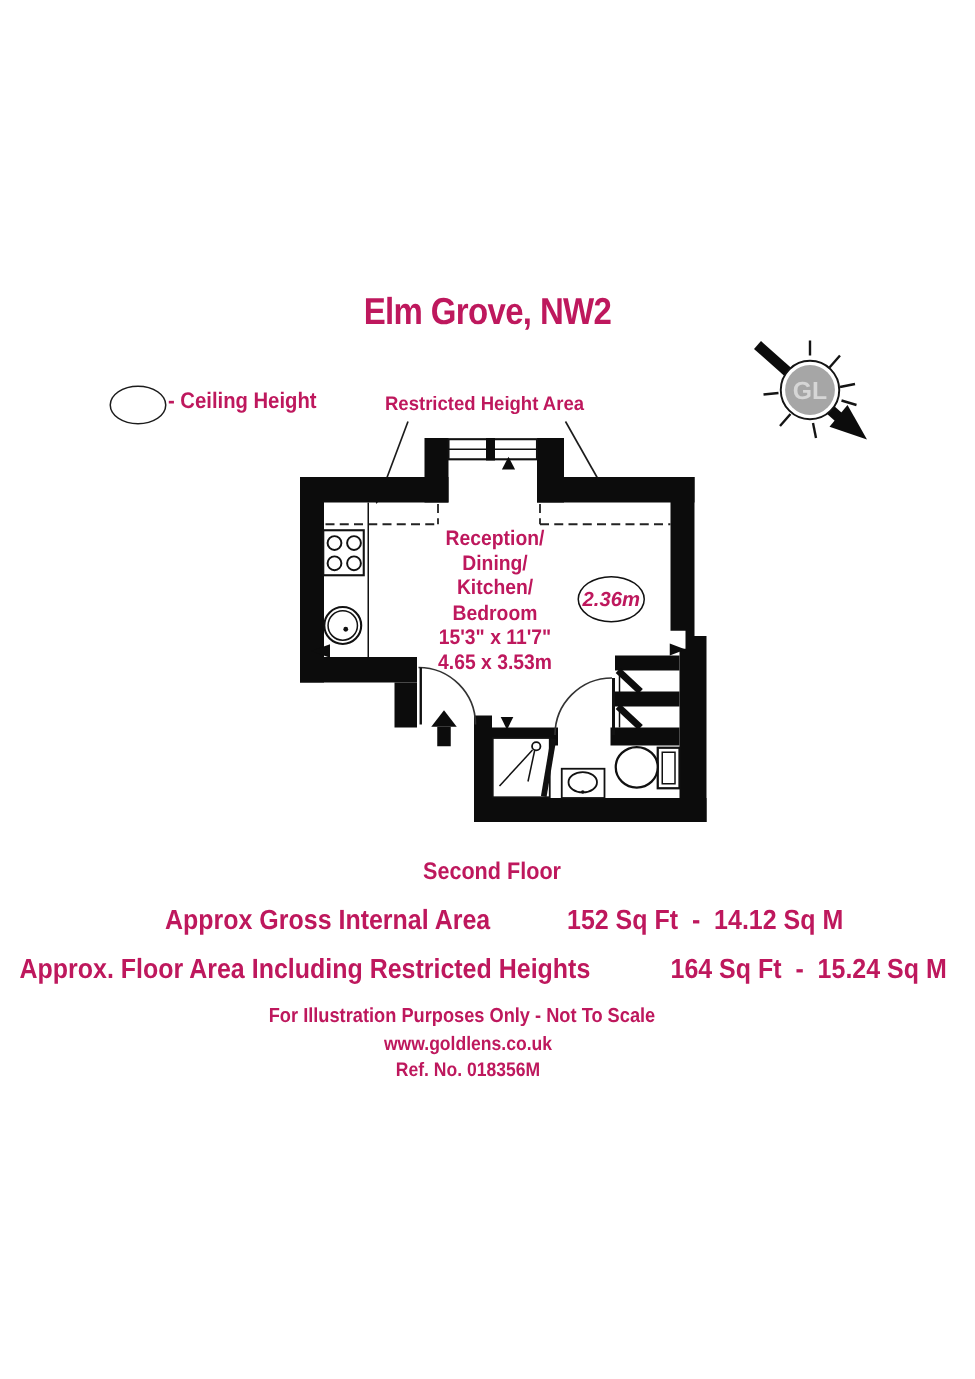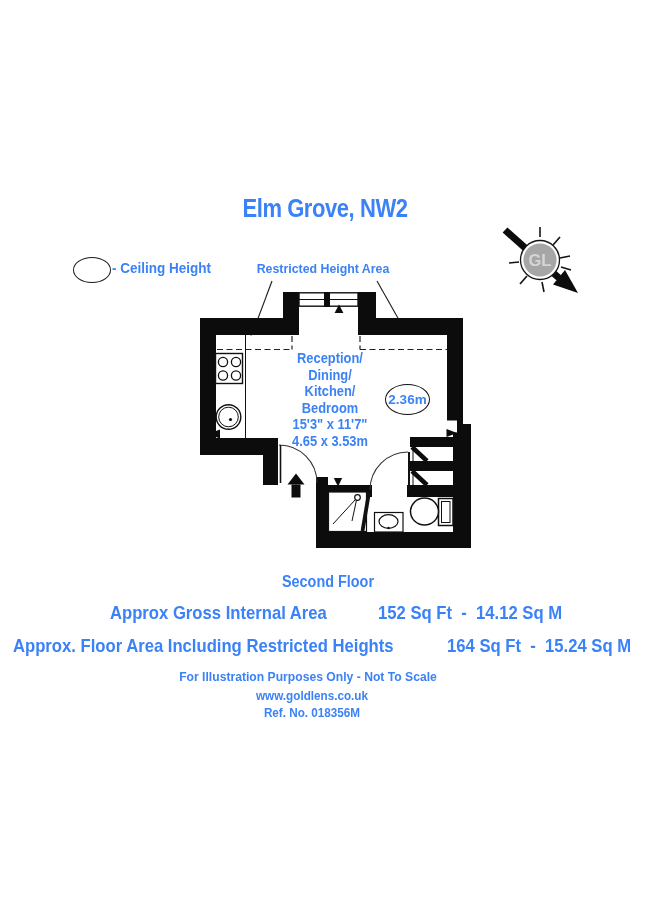--- a/index.html
+++ b/index.html
@@ -1,27 +1,27 @@
 <!DOCTYPE html>
 <html><head>
 <meta charset="utf-8">
 <style>
   html,body{margin:0;padding:0;background:#ffffff;}
   .page{position:relative;width:648px;height:919px;background:#ffffff;overflow:hidden;
-        font-family:"Liberation Sans",sans-serif;color:#3b82f6;}
+        font-family:"Liberation Sans",sans-serif;color:#be185d;}
   .abs{position:absolute;}
   .ctr{left:0;width:650px;text-align:center;}
   .cond{transform:scaleX(0.9);transform-origin:50% 50%;}
   .condL{transform:scaleX(0.9);transform-origin:0 50%;}
   .title{top:194px;font-size:25px;font-weight:bold;letter-spacing:-0.5px;transform:scaleX(0.88);transform-origin:50% 50%;}
   .legend-oval{left:73px;top:257px;width:36px;height:24px;border:1.6px solid #1c1c1c;border-radius:50%;}
   .legend-label{left:112px;top:259px;font-size:15px;font-weight:bold;}
   .restricted{left:223px;top:261px;width:200px;text-align:center;font-size:13px;font-weight:bold;transform:scaleX(0.95);}
   .oval236{left:385px;top:384px;width:43px;height:29px;border:1.7px solid #111;border-radius:50%;
-           display:flex;align-items:center;justify-content:center;font-size:13.5px;font-weight:bold;background:#fff;}
+           display:flex;align-items:center;justify-content:center;font-size:13.5px;font-weight:bold;background:#fff;font-style:italic;}
   .roomtext{left:230px;top:350px;width:200px;text-align:center;font-size:14px;font-weight:bold;line-height:16.5px;transform:scaleX(0.92);}
   .floorlbl{top:573px;left:3px;font-size:16px;font-weight:bold;}
   .arearow-label{font-size:18.5px;font-weight:bold;line-height:1.1;white-space:pre;}
   .arearow-value{font-size:18.5px;font-weight:bold;line-height:1.1;white-space:pre;}
   .foot1{top:669px;left:-17px;font-size:13.5px;font-weight:bold;}
   .foot2{top:688px;left:-13px;font-size:13px;font-weight:bold;}
   .foot3{top:705px;left:-13px;font-size:13px;font-weight:bold;}
   svg{display:block;}
 </style>
 </head>

